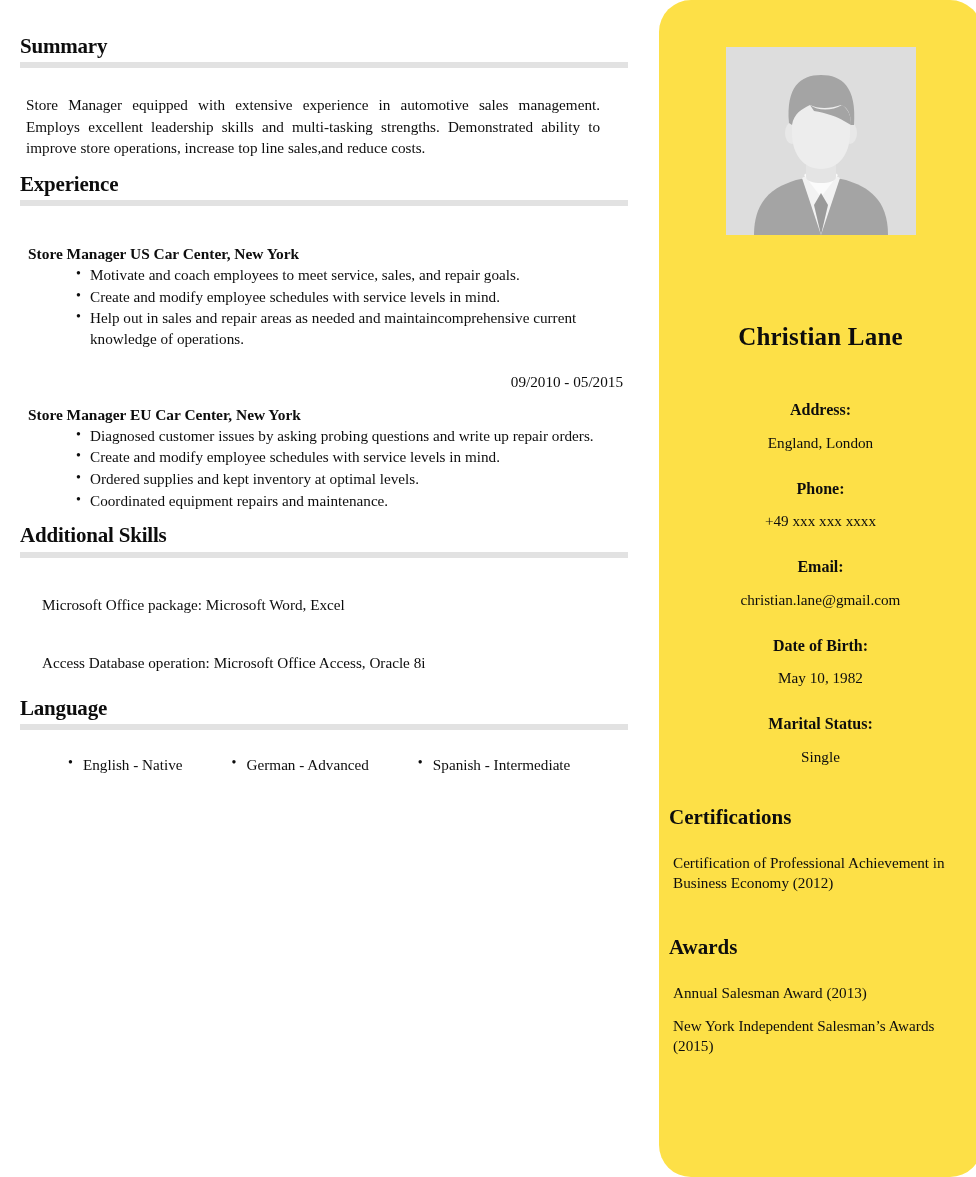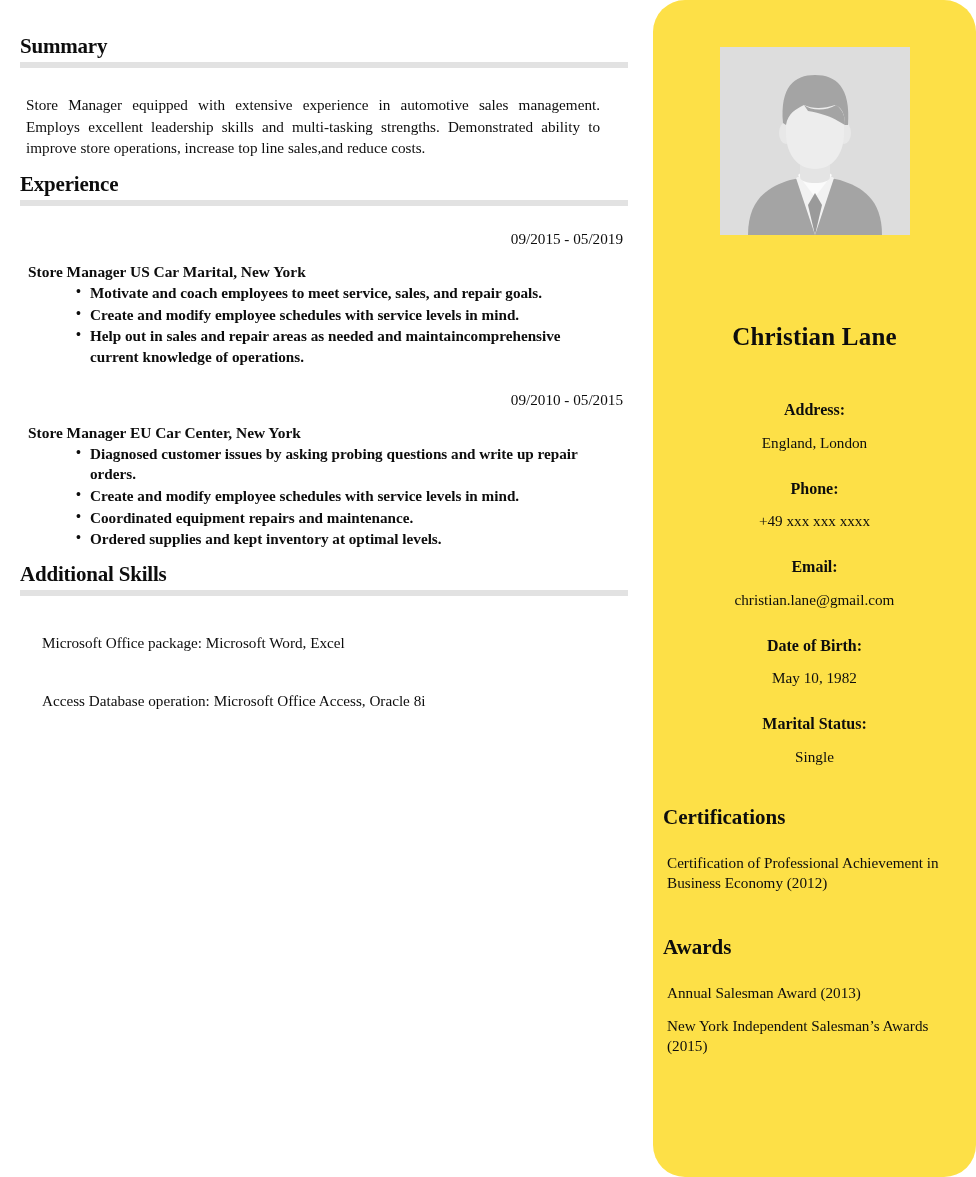--- a/index.html
+++ b/index.html
@@ -14,20 +14,21 @@
     overflow: hidden;
     font-family: "Liberation Serif", "DejaVu Serif", serif;
     color: #0d0d0d;
     -webkit-font-smoothing: antialiased;
   }
   .page {
     display: flex;
     width: 976px;
     height: 1177px;
     align-items: stretch;
+    gap: 6px;
   }
 
   
   .main-col {
     width: 653px;
     flex: 0 0 653px;
     background: #ffffff;
     padding: 0;
     box-sizing: border-box;
     position: relative;
@@ -64,21 +65,20 @@
   .job-title {
     font-size: 15.4px;
     font-weight: bold;
     margin: 0;
     padding-left: 8px;
   }
   ul.bullets {
     margin: 2px 0 0 0;
     padding-left: 56px;
     list-style: none;
-    font-weight: bold;
   }
   ul.bullets li {
     font-size: 15.2px;
     line-height: 1.36;
     position: relative;
     padding-left: 14px;
     margin: 0 0 1px 0;
   }
   ul.bullets li::before {
     content: "\2022";
@@ -195,54 +195,65 @@
       <div style="height:26px;"></div>
       <p class="body-text" style="padding-left:6px;padding-right:28px;">Store Manager equipped with extensive experience in automotive sales management. Employs excellent leadership skills and multi-tasking strengths. Demonstrated ability to improve store operations, increase top line sales,and reduce costs.</p>
     </div>
 
     <div class="section" style="padding-top:13px;">
       <h2 class="sec-head">Experience</h2>
       <div class="rule"></div>
 
       <div style="height:24px;"></div>
       <div>
-        <div class="date-line">09/2015 - 05/2019</div>
         <div style="height:15px;"></div>
-        <div class="job-title">Store Manager US Car Marital, New York</div>
+        <div class="job-title">Store Manager US Car Center, New York</div>
         <ul class="bullets">
           <li>Motivate and coach employees to meet service, sales, and repair goals.</li>
           <li>Create and modify employee schedules with service levels in mind.</li>
           <li style="padding-right:28px;">Help out in sales and repair areas as needed and maintaincomprehensive current knowledge of operations.</li>
         </ul>
       </div>
 
       <div style="height:22px;"></div>
       <div>
         <div class="date-line">09/2010 - 05/2015</div>
         <div style="height:15px;"></div>
         <div class="job-title">Store Manager EU Car Center, New York</div>
         <ul class="bullets">
           <li style="padding-right:2px;">Diagnosed customer issues by asking probing questions and write up repair orders.</li>
           <li>Create and modify employee schedules with service levels in mind.</li>
+          <li>Ordered supplies and kept inventory at optimal levels.</li>
           <li>Coordinated equipment repairs and maintenance.</li>
-          <li>Ordered supplies and kept inventory at optimal levels.</li>
         </ul>
       </div>
     </div>
 
 
     <div class="section" style="padding-top:11px;">
       <h2 class="sec-head">Additional Skills</h2>
       <div class="rule"></div>
       <div style="height:26px;"></div>
       <p class="skill-line">Microsoft Office package: Microsoft Word, Excel</p>
       <div style="height:16px;"></div>
       <p class="skill-line">Access Database operation: Microsoft Office Access, Oracle 8i</p>
     </div>
 
+    <div class="section" style="padding-top:12px;">
+      <h2 class="sec-head">Language</h2>
+      <div class="rule"></div>
+      <div style="height:26px;"></div>
+      <div class="lang-row">
+        <span class="lang-item">English - Native</span>
+        <span class="lang-gap-1"></span>
+        <span class="lang-item">German - Advanced</span>
+        <span class="lang-gap-2"></span>
+        <span class="lang-item">Spanish - Intermediate</span>
+      </div>
+    </div>
 
   </div>
 
   <div class="side-col">
 
     <div class="photo-wrap">
       <div class="photo">
         <svg width="190" height="188" viewBox="0 0 190 188">
           <rect x="0" y="0" width="190" height="188" fill="#dddddd"></rect>
 

